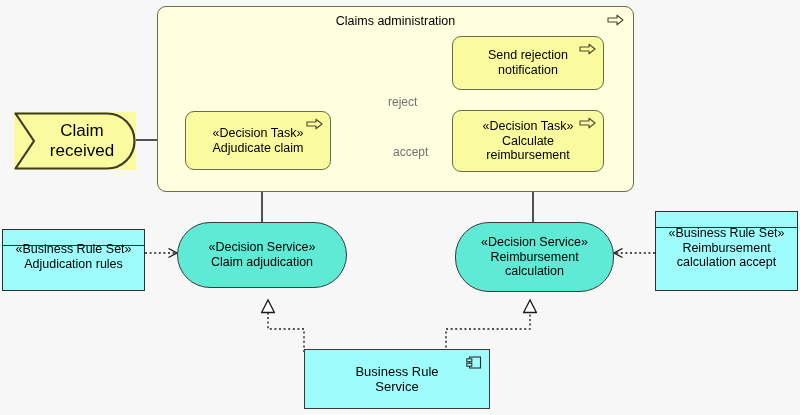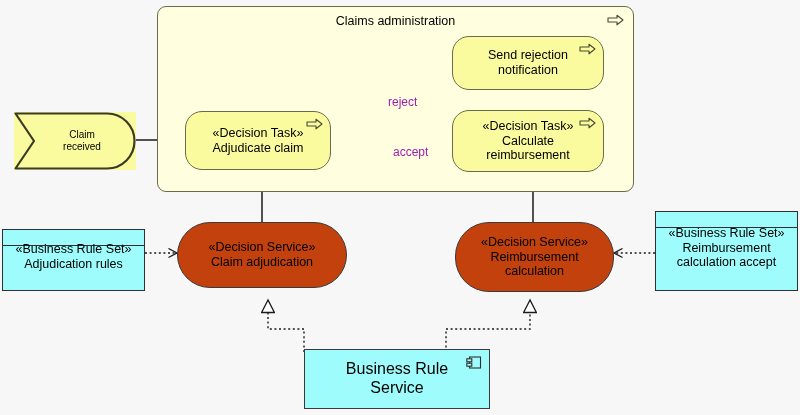--- a/index.html
+++ b/index.html
@@ -48,45 +48,45 @@
     border-radius: 9px;
     background: #ffffe0;
     justify-content: flex-start;
     padding-top: 7px;
     font-size: 12.5px;
   }
 
   
   .task {
     border: 1.4px solid #6b6b4a;
-    border-radius: 17px;
+    border-radius: 9px;
     background: #fafa9e;
     font-size: 12.5px;
   }
 
   
   .event {
     background: #fafa9e;
-    font-size: 10px;
+    font-size: 17px;
   }
   .event .evt-shape {
     position: absolute;
     left: 0; top: 0; width: 100%; height: 100%;
   }
   .event .evt-text {
     position: relative;
     z-index: 2;
     padding-left: 14px;
   }
 
   
   .service {
     border: 1.4px solid #3b3b3b;
     border-radius: 34px;
-    background: #c2410c;
+    background: #5eead4;
     font-size: 12.5px;
   }
 
   
   .ruleset {
     border: 1.4px solid #2f2f2f;
     background: #9ffcfc;
     font-size: 12.5px;
     justify-content: center;
     padding-bottom: 6px;
@@ -103,21 +103,21 @@
   .ruleset .rs-text {
     position: relative;
     z-index: 2;
     width: 100%;
   }
 
   
   .component {
     border: 1.6px solid #3a3a3a;
     background: #9ffcfc;
-    font-size: 16px;
+    font-size: 13px;
   }
 
   
   .proc-icon {
     position: absolute;
     top: 6px;
     right: 7px;
     width: 17px;
     height: 12px;
   }
@@ -129,21 +129,21 @@
     top: 6px;
     right: 7px;
     width: 16px;
     height: 13px;
   }
 
   
   .edge-label {
     position: absolute;
     font-size: 12px;
-    color: #a21caf;
+    color: #737373;
     white-space: nowrap;
   }
 </style>
 </head>
 <body>
 
 <div id="canvas">
 
   <svg id="wires" viewBox="0 0 800 415" xmlns="http://www.w3.org/2000/svg">
     <defs>

